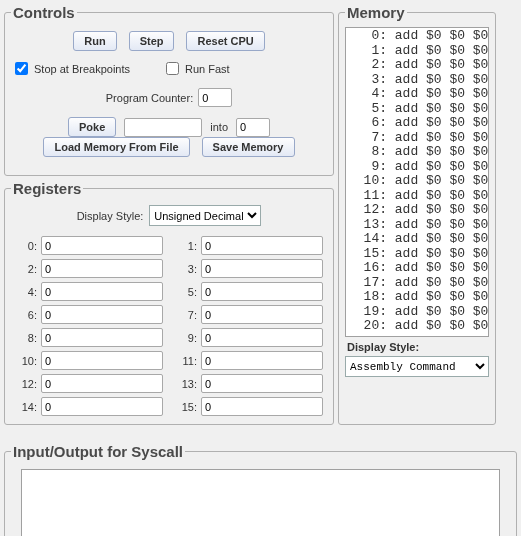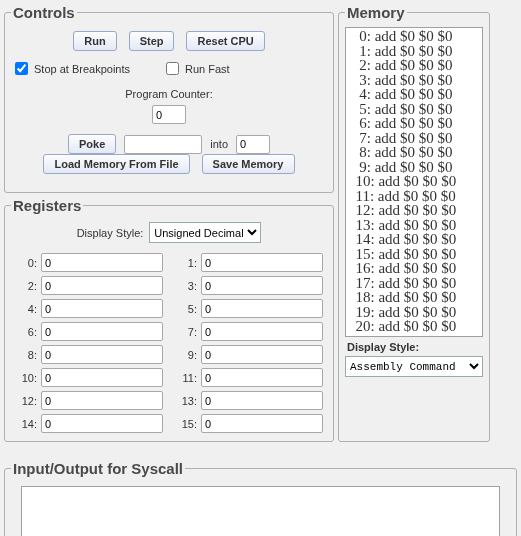--- a/index.html
+++ b/index.html
@@ -33,21 +33,21 @@
     padding: 3px 10px;
     background: linear-gradient(#fdfdfe, #e3e9f5);
     border: 1px solid #98a8c8;
     border-radius: 3px;
     color: #333;
     font-weight: bold;
   }
   .btn-row { display: flex; justify-content: center; gap: 12px; margin: 4px 0 8px; }
   .chk-row { display: flex; justify-content: flex-start; gap: 32px; margin-bottom: 10px; }
   .chk-row label { display: flex; align-items: center; gap: 3px; }
-  .pc-row { display: flex; justify-content: center; align-items: center; gap: 5px; margin-bottom: 10px; flex-direction: column; }
+  .pc-row { display: flex; justify-content: center; align-items: center; gap: 5px; margin-bottom: 10px; }
   .poke-row { display: flex; justify-content: center; align-items: center; gap: 8px; }
   .load-row { display: flex; justify-content: center; gap: 12px; margin-bottom: 12px; }
   input[type="text"] {
     border: 1px solid #a8a8a8;
     border-radius: 2px;
     background: #fff;
     font-size: 11px;
     padding: 2px 3px;
     height: 19px;
   }
@@ -62,22 +62,22 @@
   .reg-style-row { display: flex; justify-content: center; align-items: center; gap: 6px; margin: 2px 0 10px; }
   .reg-grid { display: grid; grid-template-columns: 1fr 1fr; gap: 4px 12px; padding: 0 4px 2px; }
   .reg-cell { display: flex; align-items: center; gap: 4px; }
   .reg-cell .lbl { width: 22px; text-align: right; }
   .reg-cell input { flex: 1; width: 100%; }
   .mem-list {
     background: #fff;
     border: 1px solid #a0a0a0;
     height: 310px;
     overflow-y: scroll;
-    font-family: Liberation Serif, serif;
-    font-size: 15px;
+    font-family: Liberation Mono, monospace;
+    font-size: 13px;
     padding: 1px 0 1px 2px;
     line-height: 14.5px;
     white-space: pre;
   }
   .mem-style-label { font-size: 11px; font-weight: bold; margin: 4px 0 3px 2px; }
   .mem-select { width: 100%; font-family: Liberation Mono, monospace; }
   .io-area {
     width: 100%;
     height: 74px;
     border: 1px solid #a0a0a0;

